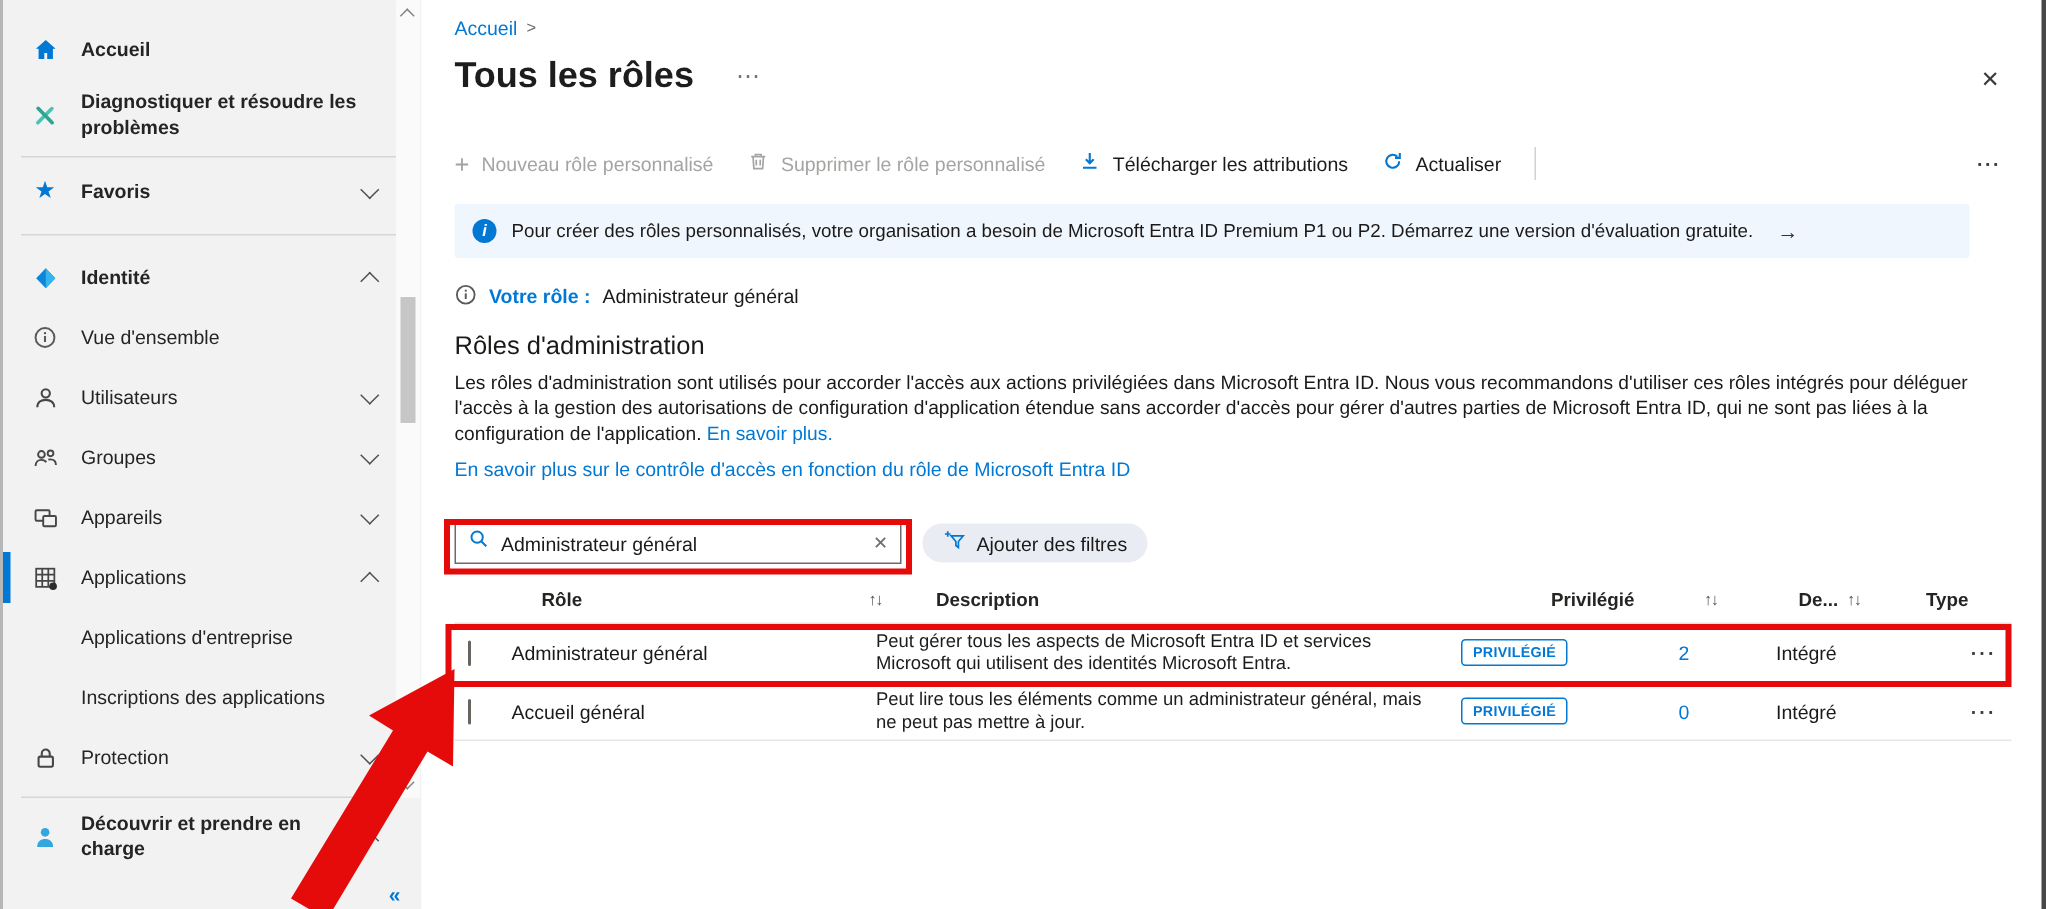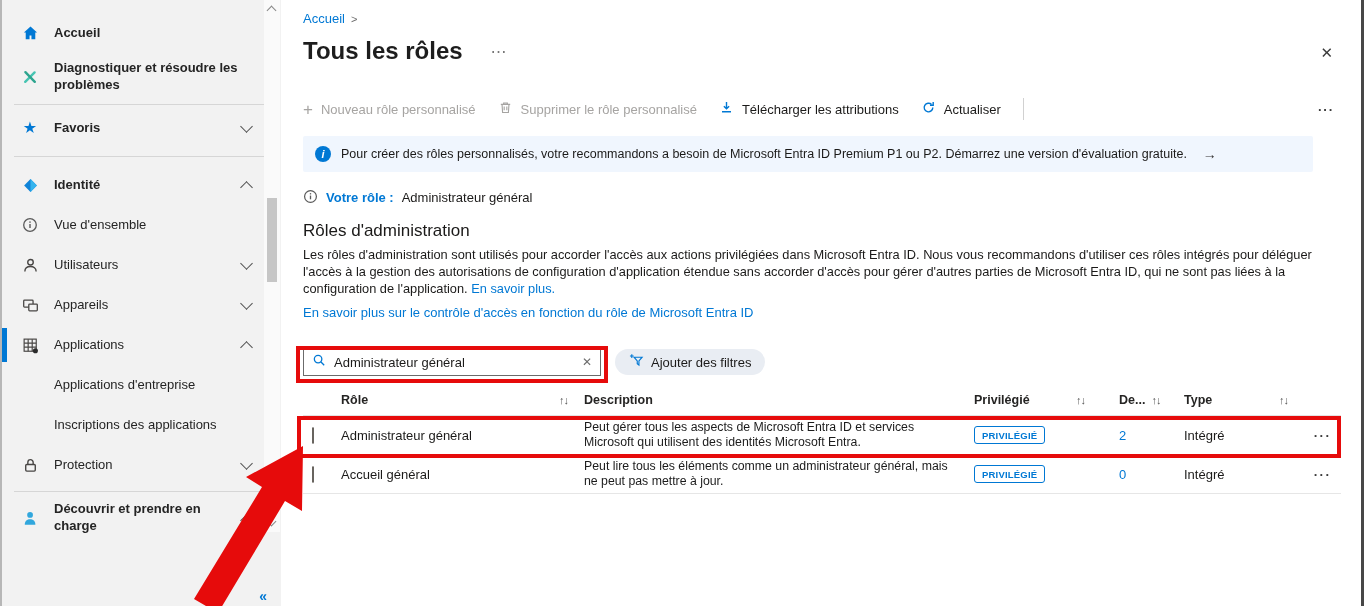--- a/index.html
+++ b/index.html
@@ -66,21 +66,21 @@
   .filter-row{margin-top:27px;display:flex;align-items:center;gap:14px;height:30px;}
   .search-box{width:298px;height:28px;background:#fff;border:1px solid #6b6b6b;display:flex;align-items:center;
               box-sizing:border-box;padding:0 8px;gap:7px;}
   .search-input{border:none;outline:none;flex:1;font-size:13px;font-family:inherit;color:#1b1a19;background:transparent;padding:0;}
   .search-clear{color:#6d6d6d;font-size:12px;cursor:pointer;}
   .pill{height:26px;background:#e9edf3;border-radius:13px;display:flex;align-items:center;gap:7px;padding:0 14px;
         font-size:13px;cursor:pointer;color:#1b1a19;}
 
   .table{margin-top:8px;width:1038px;}
   .thead,.trow{display:grid;grid-template-columns:38px 243px 390px 125px 75px 130px 37px;align-items:center;}
-  .thead{height:30px;font-size:12.5px;font-weight:bold;color:#252423;border-bottom:1px solid #e3e3e3;}
+  .thead{height:30px;font-size:12.5px;font-weight:bold;color:#252423;border-bottom:1px solid #e3e3e3;gap:20px;}
   .th{display:flex;align-items:center;cursor:pointer;}
   .th-role,.th-type{justify-content:space-between;padding-right:16px;}
   .th-priv{justify-content:space-between;padding-right:14px;}
   .th-de{gap:6px;padding-left:20px;}
   .th-type{padding-left:10px;}
   .sort{color:#585858;font-size:11px;font-weight:normal;letter-spacing:-1px;}
   .trow{height:38px;border-bottom:1px solid #e6e6e6;font-size:13px;cursor:pointer;}
   .cbox{width:16px;height:16px;border:1px solid #68645f;border-radius:2px;background:#fff;margin-left:9px;cursor:pointer;}
   .cell-desc{font-size:12.3px;line-height:15px;padding-right:24px;color:#1c1c1c;}
   .badge{display:inline-block;border:1px solid #0078d4;color:#0078d4;border-radius:3px;padding:2.5px 7px;
@@ -153,20 +153,32 @@
         <svg width="17" height="17" viewBox="0 0 16 16" fill="none" stroke="#484644" stroke-width="1.3">
             <circle cx="8" cy="4.9" r="2.6"></circle>
             <path d="M2.7 13.6c0-3.1 2.4-4.6 5.3-4.6s5.3 1.5 5.3 4.6"></path>
           </svg>
       </span>
       <span class="nav-label">Utilisateurs</span>
       <span class="chev"></span>
     </div>
     <div class="nav-item">
       <span class="nav-icon">
+        <svg width="17" height="17" viewBox="0 0 16 16" fill="none" stroke="#484644" stroke-width="1.2">
+            <circle cx="5.3" cy="5.6" r="2.1"></circle>
+            <path d="M1.6 12.9c0-2.6 1.7-3.9 3.7-3.9 1.3 0 2.4.5 3 1.5"></path>
+            <circle cx="11" cy="4.9" r="1.8"></circle>
+            <path d="M9.6 8.9c.4-.1.9-.2 1.4-.2 1.9 0 3.4 1.2 3.4 3.6"></path>
+          </svg>
+      </span>
+      <span class="nav-label">Groupes</span>
+      <span class="chev"></span>
+    </div>
+    <div class="nav-item">
+      <span class="nav-icon">
         <svg width="17" height="17" viewBox="0 0 16 16">
             <rect x="1.6" y="3" width="8.8" height="6.6" rx="0.8" fill="none" stroke="#484644" stroke-width="1.2"></rect>
             <rect x="6.4" y="6.6" width="8" height="6.4" rx="0.8" fill="#f2f2f2" stroke="#484644" stroke-width="1.2"></rect>
           </svg>
       </span>
       <span class="nav-label">Appareils</span>
       <span class="chev"></span>
     </div>
     <div class="nav-item">
       <span class="acc-bar"></span>
@@ -261,21 +273,21 @@
             </svg>
         </span>
         <span>Actualiser</span>
       </div>
       <div class="tb-sep"></div>
       <span class="tb-overflow">···</span>
     </div>
 
     <div class="banner">
       <span class="banner-icon">i</span>
-      <span>Pour créer des rôles personnalisés, votre recommandons a besoin de Microsoft Entra ID Premium P1 ou P2. Démarrez une version d'évaluation gratuite.</span>
+      <span>Pour créer des rôles personnalisés, votre organisation a besoin de Microsoft Entra ID Premium P1 ou P2. Démarrez une version d'évaluation gratuite.</span>
       <span class="banner-arrow">→</span>
     </div>
 
     <div class="your-role">
       <span>
         <svg width="15" height="15" viewBox="0 0 16 16" style="vertical-align:-2px">
             <circle cx="8" cy="8" r="6.3" fill="none" stroke="#5a5a5a" stroke-width="1.3"></circle>
             <rect x="7.3" y="7" width="1.4" height="4" fill="#5a5a5a"></rect>
             <rect x="7.3" y="4.4" width="1.4" height="1.4" fill="#5a5a5a"></rect>
           </svg>

